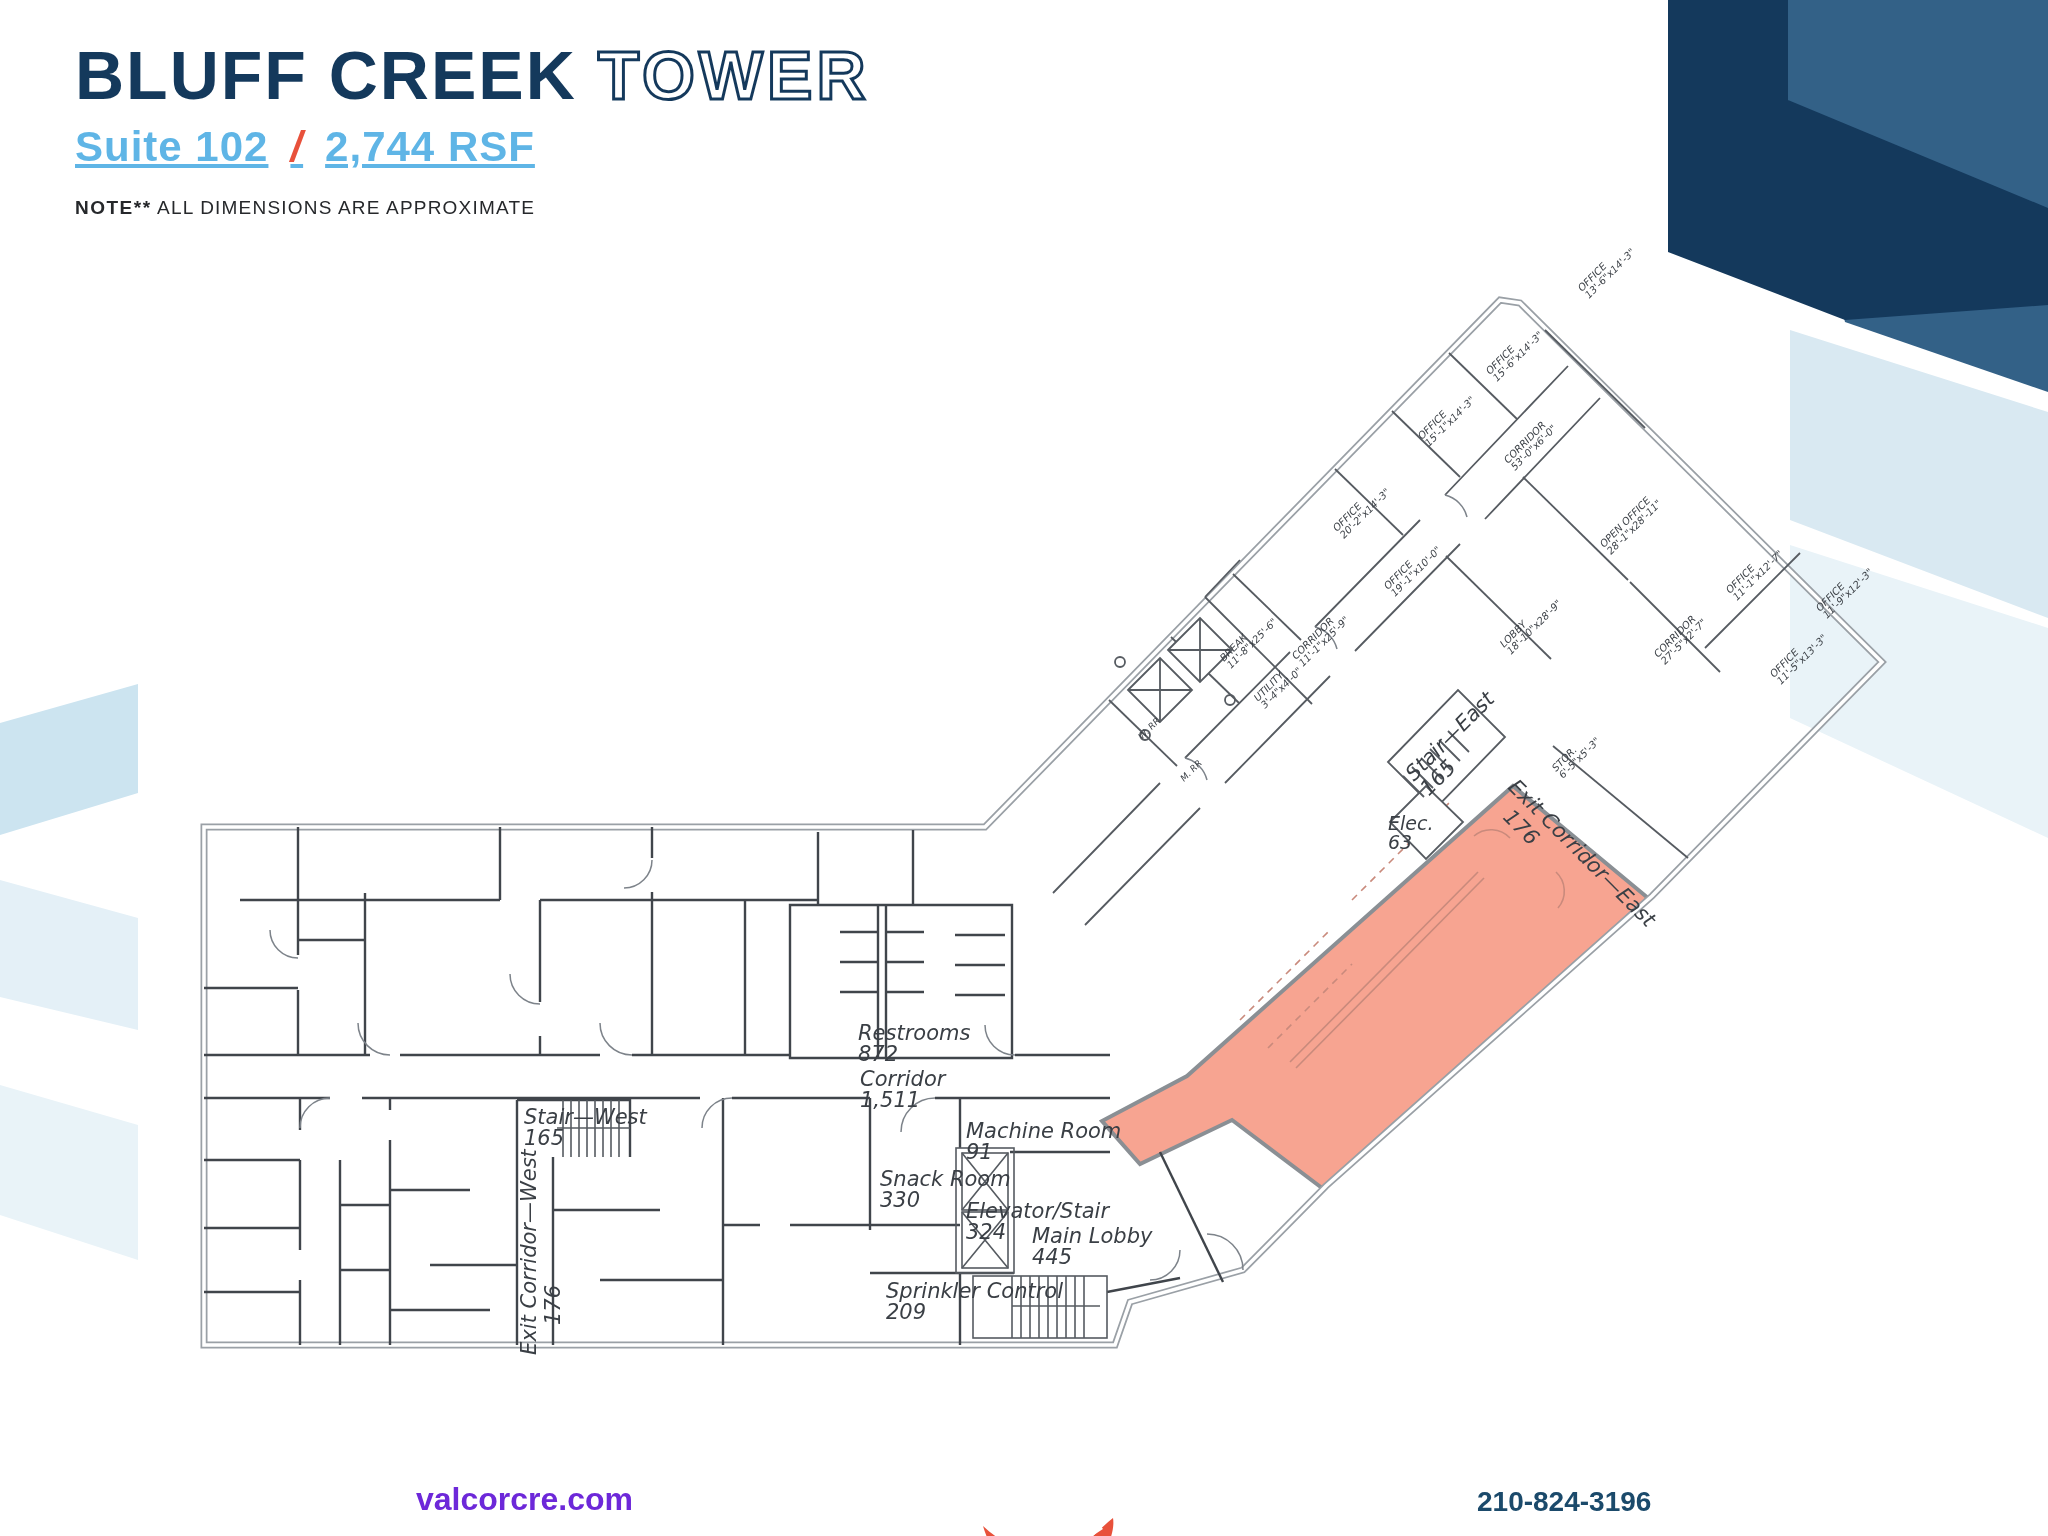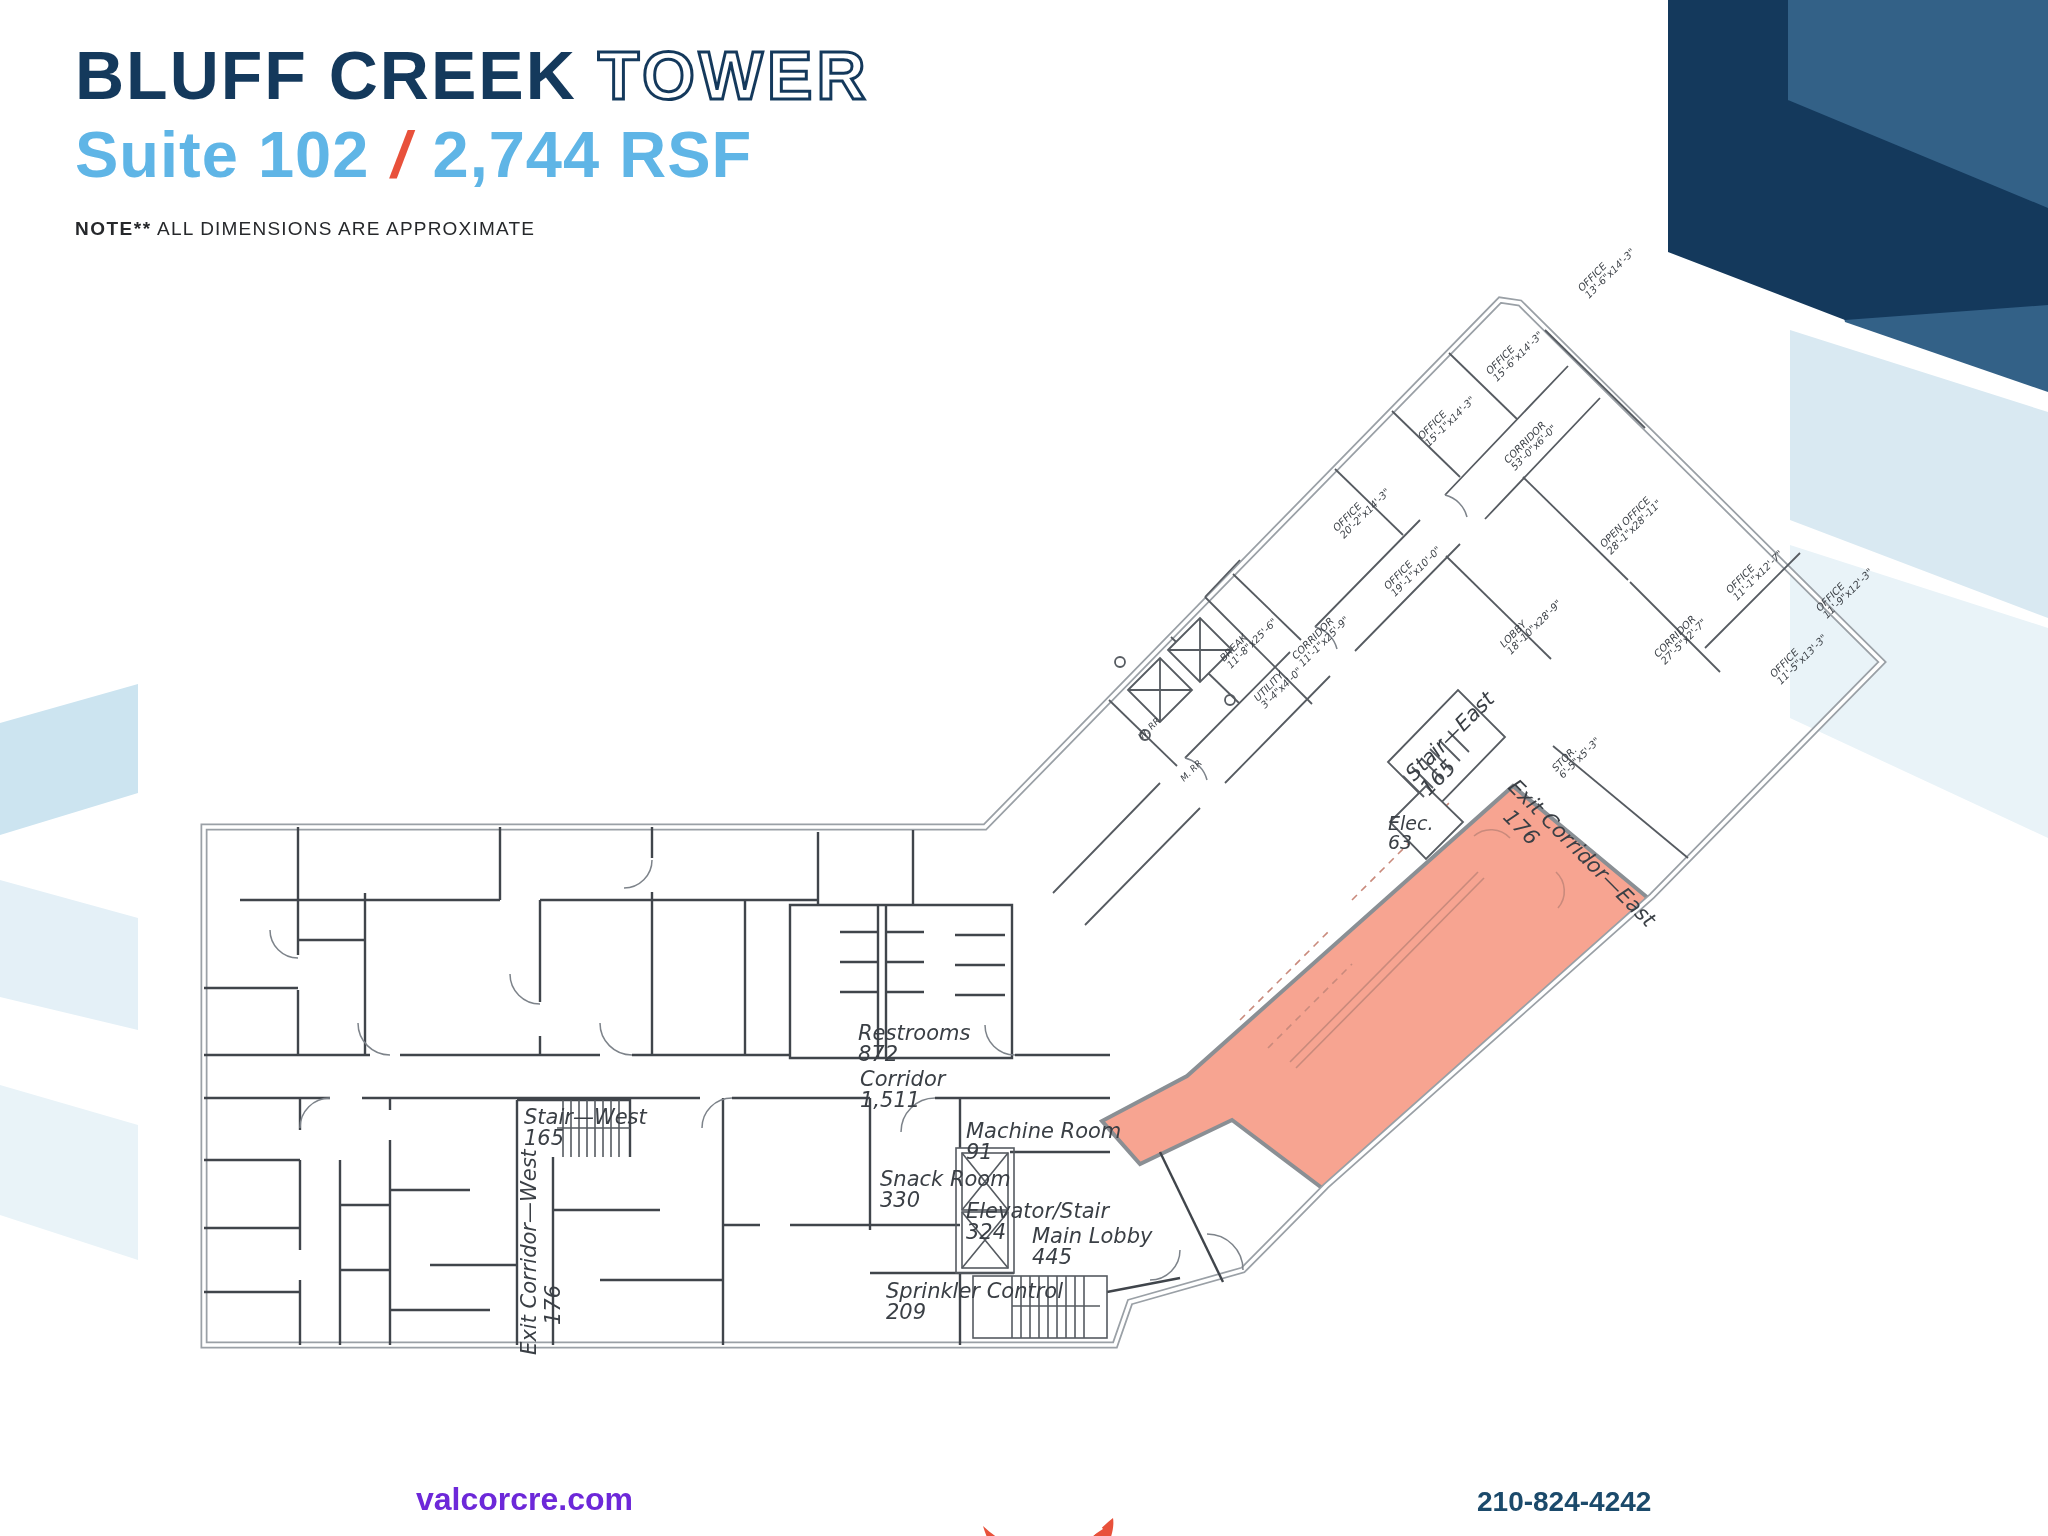--- a/index.html
+++ b/index.html
@@ -7,21 +7,21 @@
     --band1:#CCE4F0; --band2:#E4F0F7; --blue:#5FB5E6; --orange:#E8513B;
     --salmon:#F7A491; --wall:#40454B; --wallmid:#80868d; --walllight:#a9afb5;
     --label:#3a3f45;
   }
   html,body{margin:0;padding:0;}
   body{width:2048px;height:1536px;position:relative;background:#ffffff;overflow:hidden;
        font-family:"Liberation Sans","DejaVu Sans",sans-serif;}
   .hdr{position:absolute;left:75px;top:40px;z-index:5;}
   .title{font-size:68px;font-weight:800;letter-spacing:2px;color:var(--navy);line-height:1.05;white-space:nowrap;}
   .title .outline{color:transparent;-webkit-text-stroke:3px var(--navy);font-weight:700;letter-spacing:4px;}
-  .suite{font-size:65px;font-weight:700;color:var(--blue);margin-top:6px;letter-spacing:1px;white-space:nowrap;}
+  .suite{font-size:42px;font-weight:700;color:var(--blue);margin-top:12px;letter-spacing:1px;white-space:nowrap;text-decoration:underline;}
   .suite .slash{color:var(--orange);font-style:italic;padding:0 22px;font-weight:800;}
   .note{margin-top:26px;font-size:19px;color:#26282b;letter-spacing:1.2px;}
   .note b{font-weight:800;letter-spacing:1.5px;}
   .ftr{position:absolute;bottom:18px;left:0;width:100%;z-index:5;}
   .ftr .site{position:absolute;left:416px;bottom:0;font-size:32px;font-weight:700;color:#6d28d9;}
   .ftr .phone{position:absolute;left:1477px;bottom:0;font-size:28px;font-weight:700;color:#1b4a6b;}
   svg{position:absolute;left:0;top:0;}
   text{font-family:"DejaVu Sans","Liberation Sans",sans-serif;font-style:italic;fill:var(--label);}
 </style>
 </head>
@@ -199,14 +199,14 @@
     </g>
 </svg>
 
 <div class="ftr">
   <div class="site">valcorcre.com</div>
   <svg width="160" height="115" viewBox="0 0 160 115" style="position:absolute;left:968px;bottom:28px;">
     <path d="M15,8 C37,28 55,34 63,30 L75,80 C97,46 123,18 145,0 C147,12 141,30 127,48 C109,72 89,90 73,100 C47,70 24,38 15,8 Z" fill="#E8513B"></path>
     <path d="M67,52 L133,8" stroke="#ffffff" stroke-width="7" fill="none"></path>
     <path d="M73,76 L123,40" stroke="#ffffff" stroke-width="7" fill="none"></path>
   </svg>
-  <div class="phone">210-824-4242</div>
+  <div class="phone">210-824-3196</div>
 </div>
 
 </body></html>

